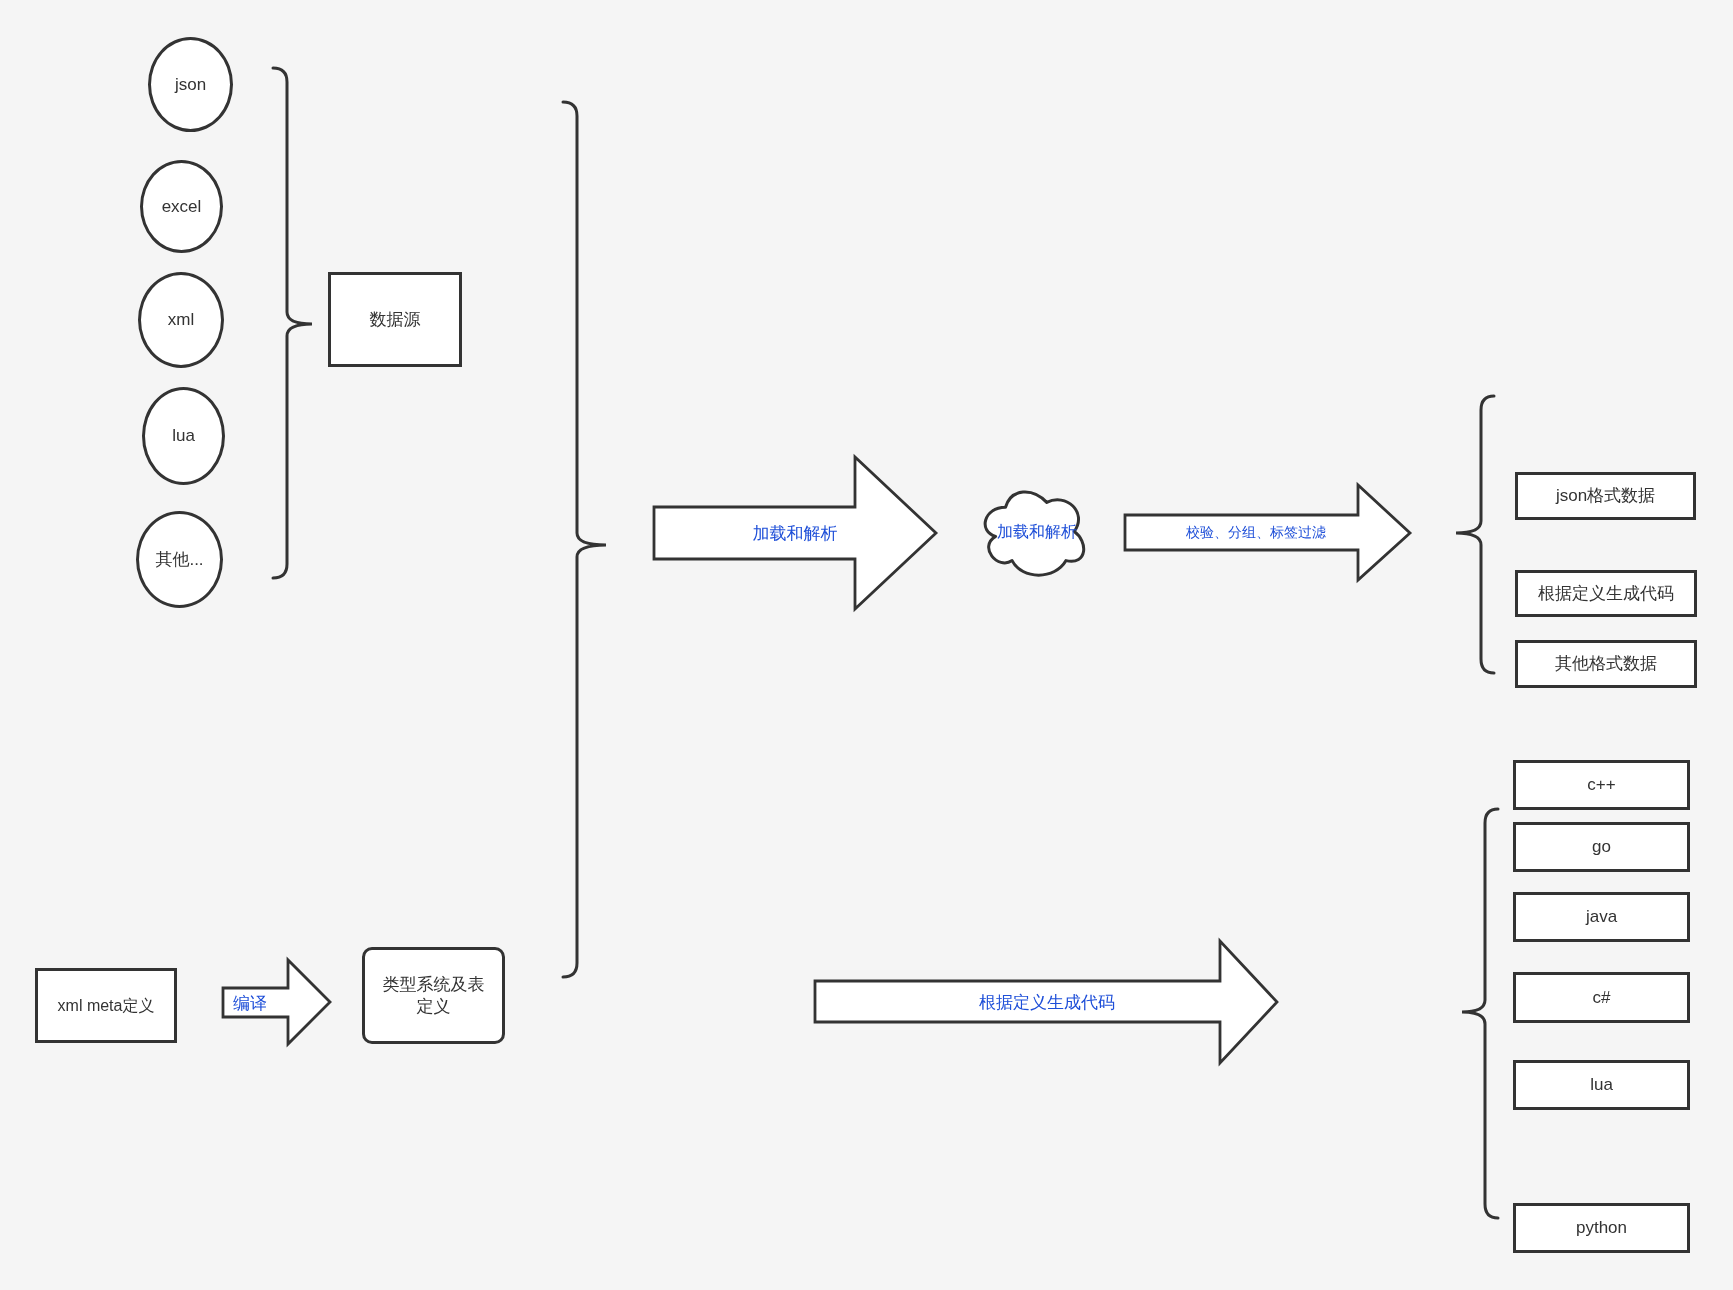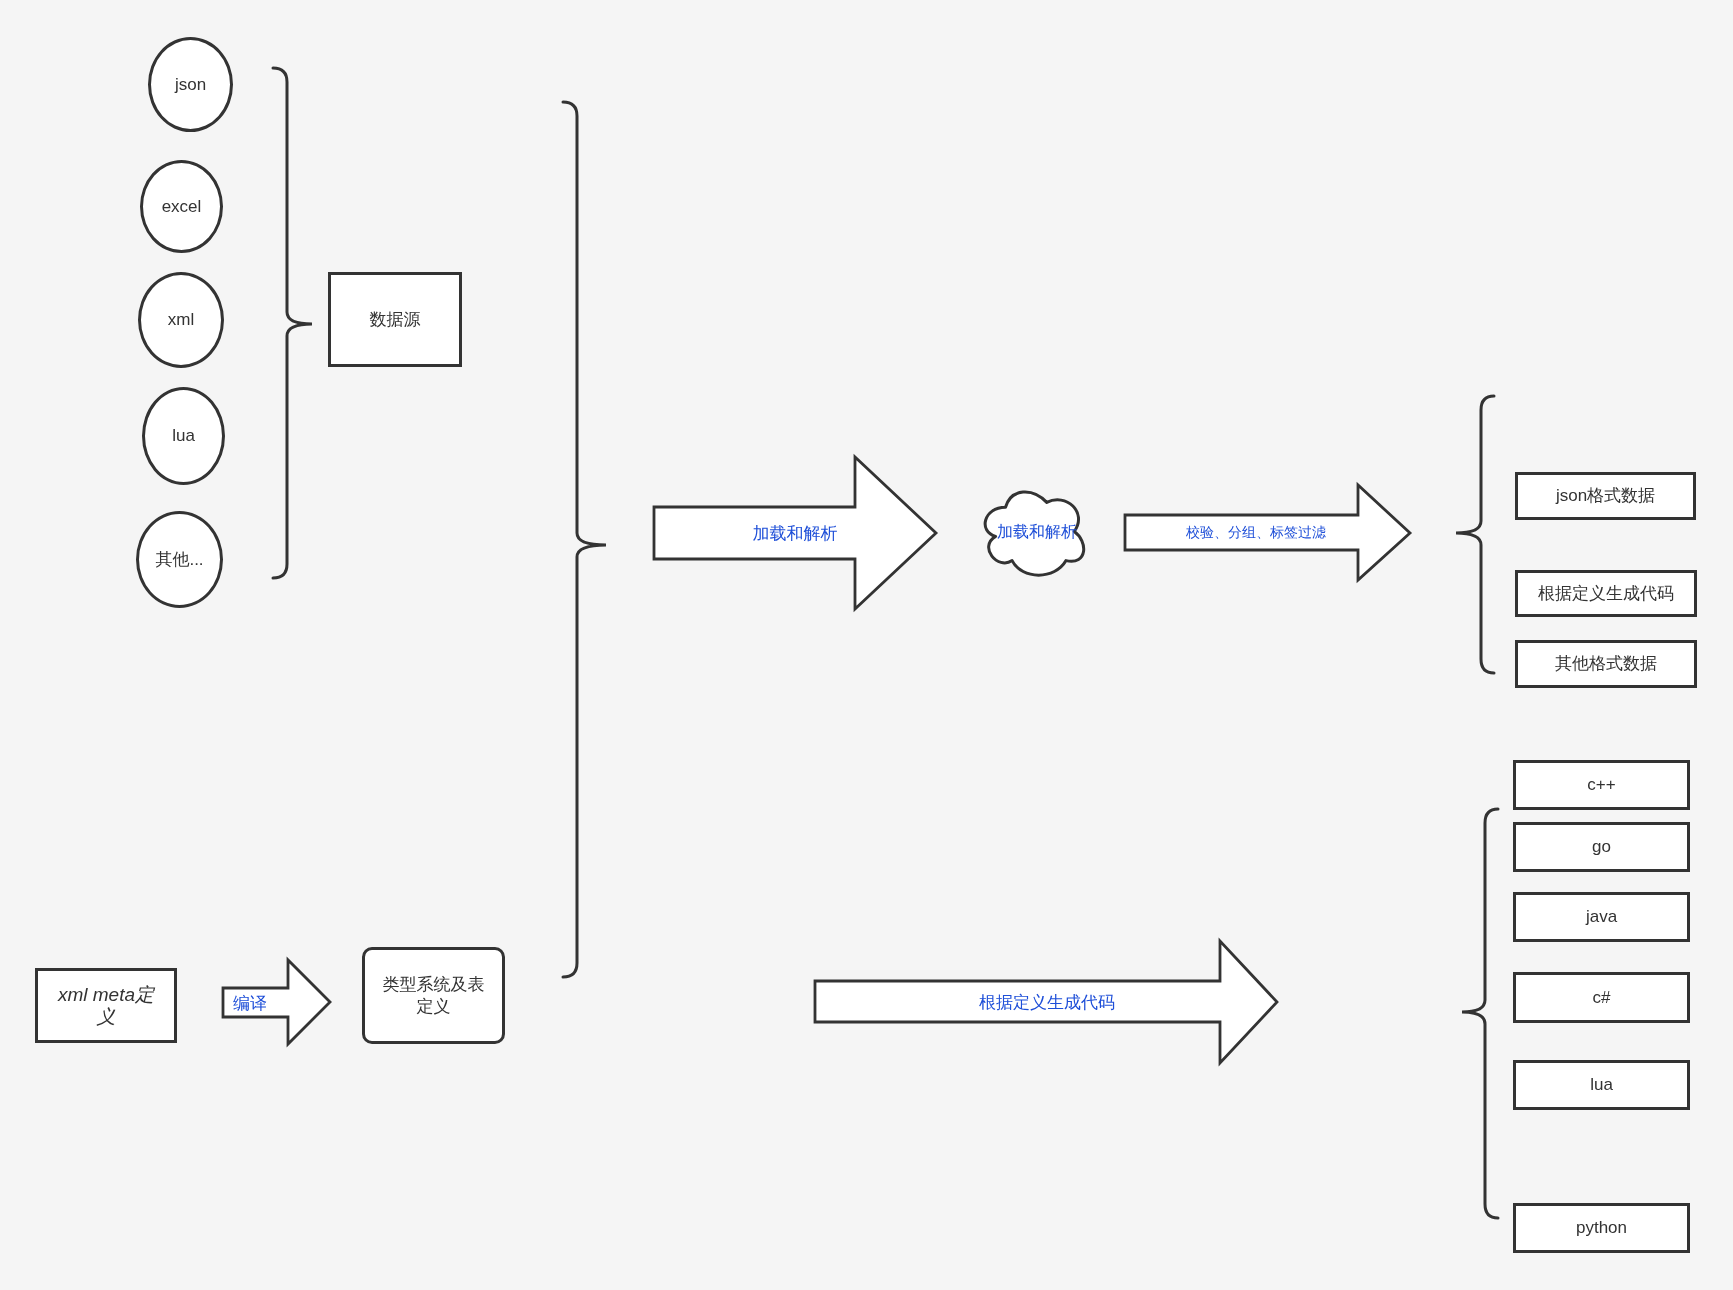--- a/index.html
+++ b/index.html
@@ -60,21 +60,21 @@
   </div>
   <div class="shape ellipse" style="left:136px;top:511px;width:87px;height:97px">
     <span class="txt">其他...</span>
   </div>
 
   <div class="shape" style="left:328px;top:272px;width:134px;height:95px">
     <span class="txt">数据源</span>
   </div>
 
   <div class="shape" style="left:35px;top:968px;width:142px;height:75px">
-    <span class="txt wrap" style="width:108px;font-size:19px;font-style:italic;">xml meta定义</span>
+    <span class="txt wrap" style="width:108px;font-size:16px;">xml meta定义</span>
   </div>
 
   <div class="shape rounded" style="left:362px;top:947px;width:143px;height:97px">
     <span class="txt wrap" style="width:110px;">类型系统及表定义</span>
   </div>
 
   <div class="shape" style="left:1515px;top:472px;width:181px;height:48px">
     <span class="txt">json格式数据</span>
   </div>
   <div class="shape" style="left:1515px;top:570px;width:182px;height:47px">

